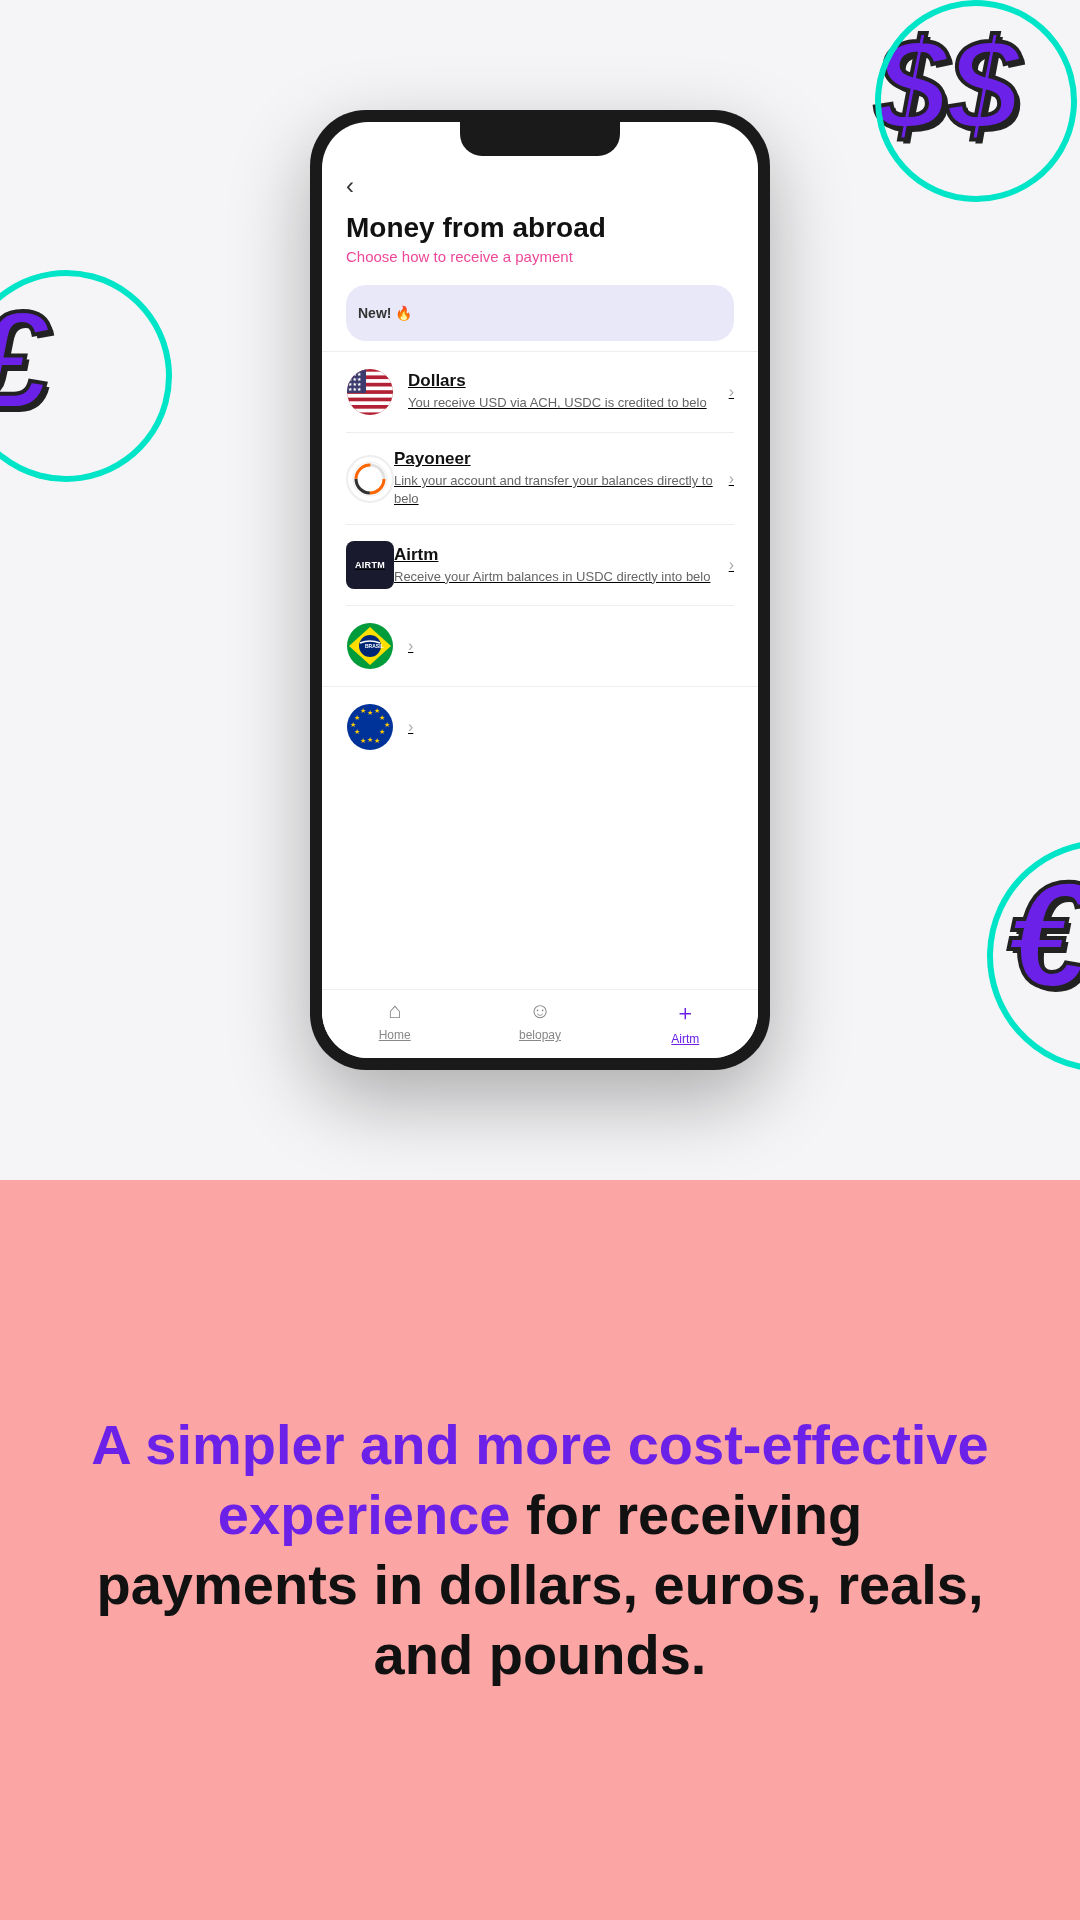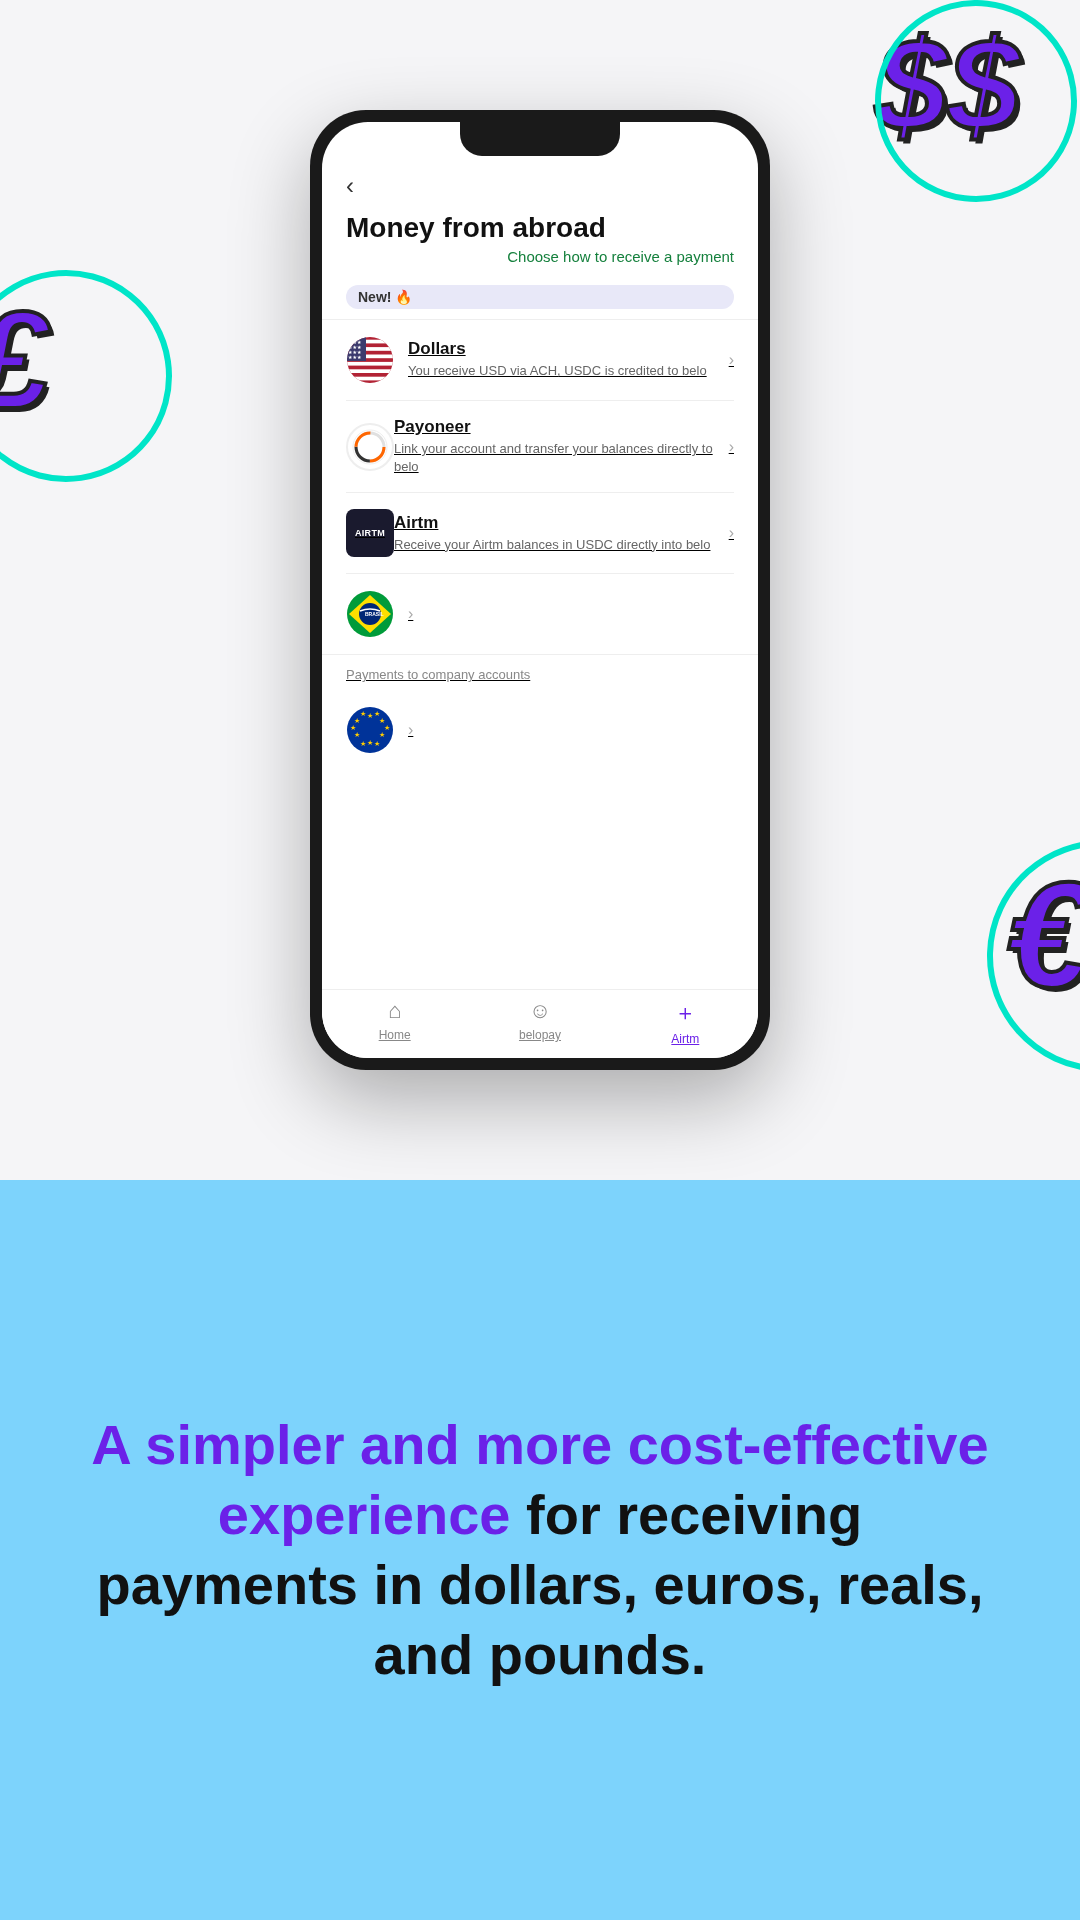--- a/index.html
+++ b/index.html
@@ -143,30 +143,29 @@
 
     .screen-title {
       font-size: 28px;
       font-weight: 700;
       color: #111;
       margin-bottom: 4px;
     }
 
     .screen-subtitle {
       font-size: 15px;
-      color: #15803d;
-      text-align: right;
+      color: #ec4899;
     }
 
     .new-badge {
       display: inline-flex;
       align-items: center;
       background: #e8e8f8;
       border-radius: 20px;
-      padding: 4px 12px;
+      padding: 20px 12px;
       font-size: 14px;
       font-weight: 600;
       color: #333;
       margin: 12px 24px 0;
     }
 
     .divider {
       height: 1px;
       background: #eee;
       margin: 0 24px;
@@ -297,21 +296,21 @@
       font-size: 10px;
       font-weight: 700;
       color: white;
       letter-spacing: 0.5px;
     }
 
     
     .bottom-section {
       width: 1080px;
       min-height: 740px;
-      background: #7dd3fc;
+      background: #fca5a5;
       display: flex;
       align-items: center;
       justify-content: center;
       padding: 60px 80px;
     }
 
     .bottom-text {
       text-align: center;
       font-size: 56px;
       font-weight: 800;
@@ -438,21 +437,20 @@
                   <path d="M14,21 Q24,17 34,21" stroke="white" stroke-width="1.5" fill="none"></path>
                   <text x="19" y="26" font-size="5" fill="white" font-weight="bold">BRASIL</text>
                 </g>
               </svg>
             </div>
             <div class="chevron">›</div>
           </div>
 
           <div class="divider-full"></div>
 
-          <div class="section-label">Payments to company accounts</div>
 
           <div class="payment-item">
             <div class="payment-icon">
               <svg width="48" height="48" viewBox="0 0 48 48" xmlns="http://www.w3.org/2000/svg">
                 <clipPath id="eu-clip">
                   <circle cx="24" cy="24" r="23"></circle>
                 </clipPath>
                 <g clip-path="url(#eu-clip)">
                   <rect x="0" y="0" width="48" height="48" fill="#003399"></rect>
 

